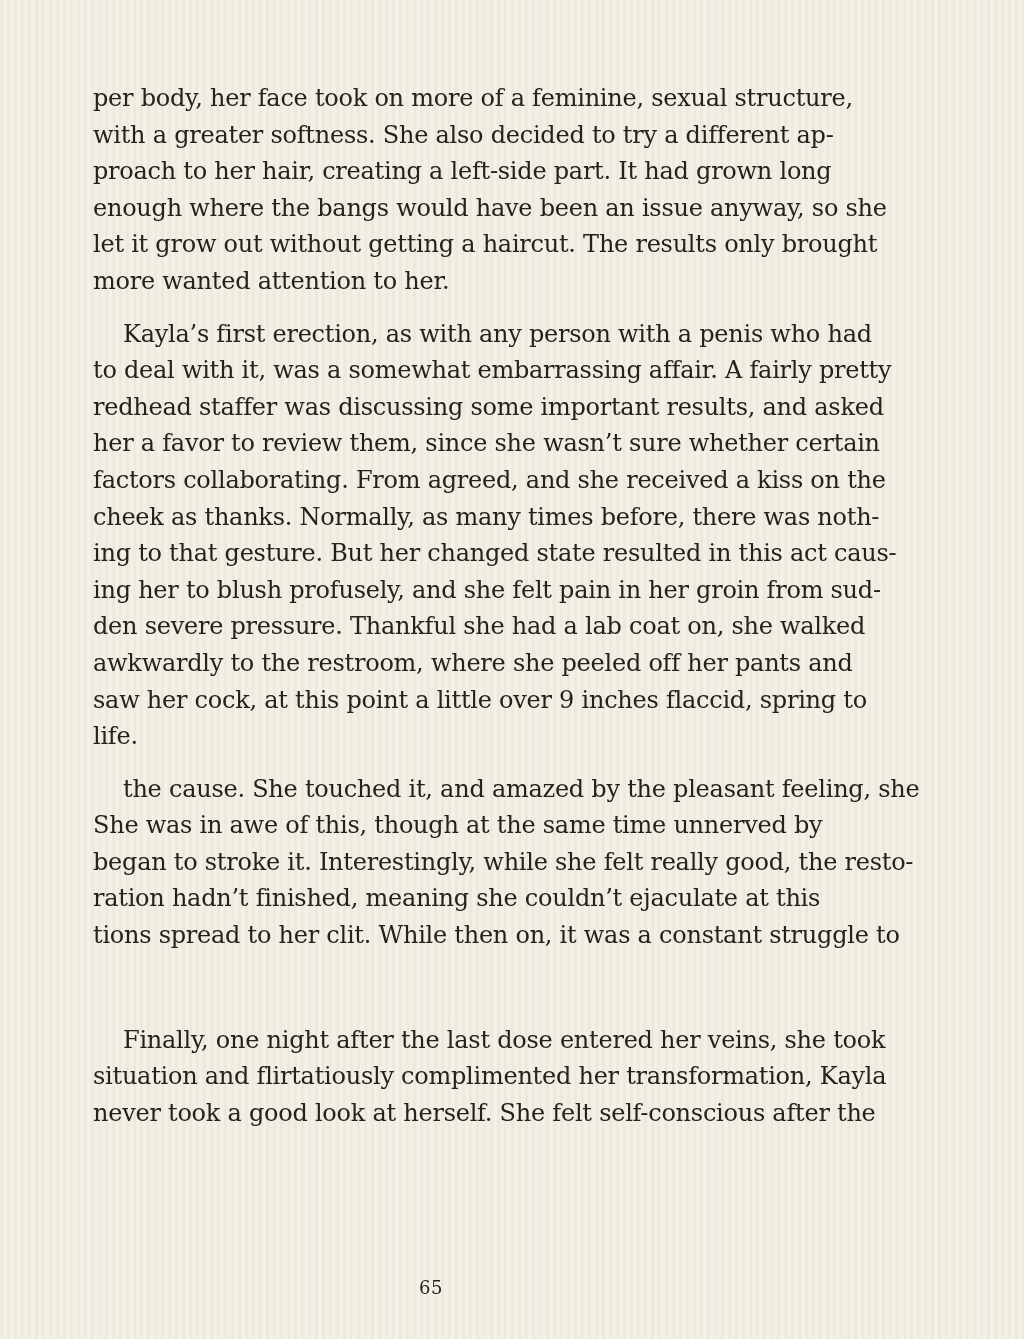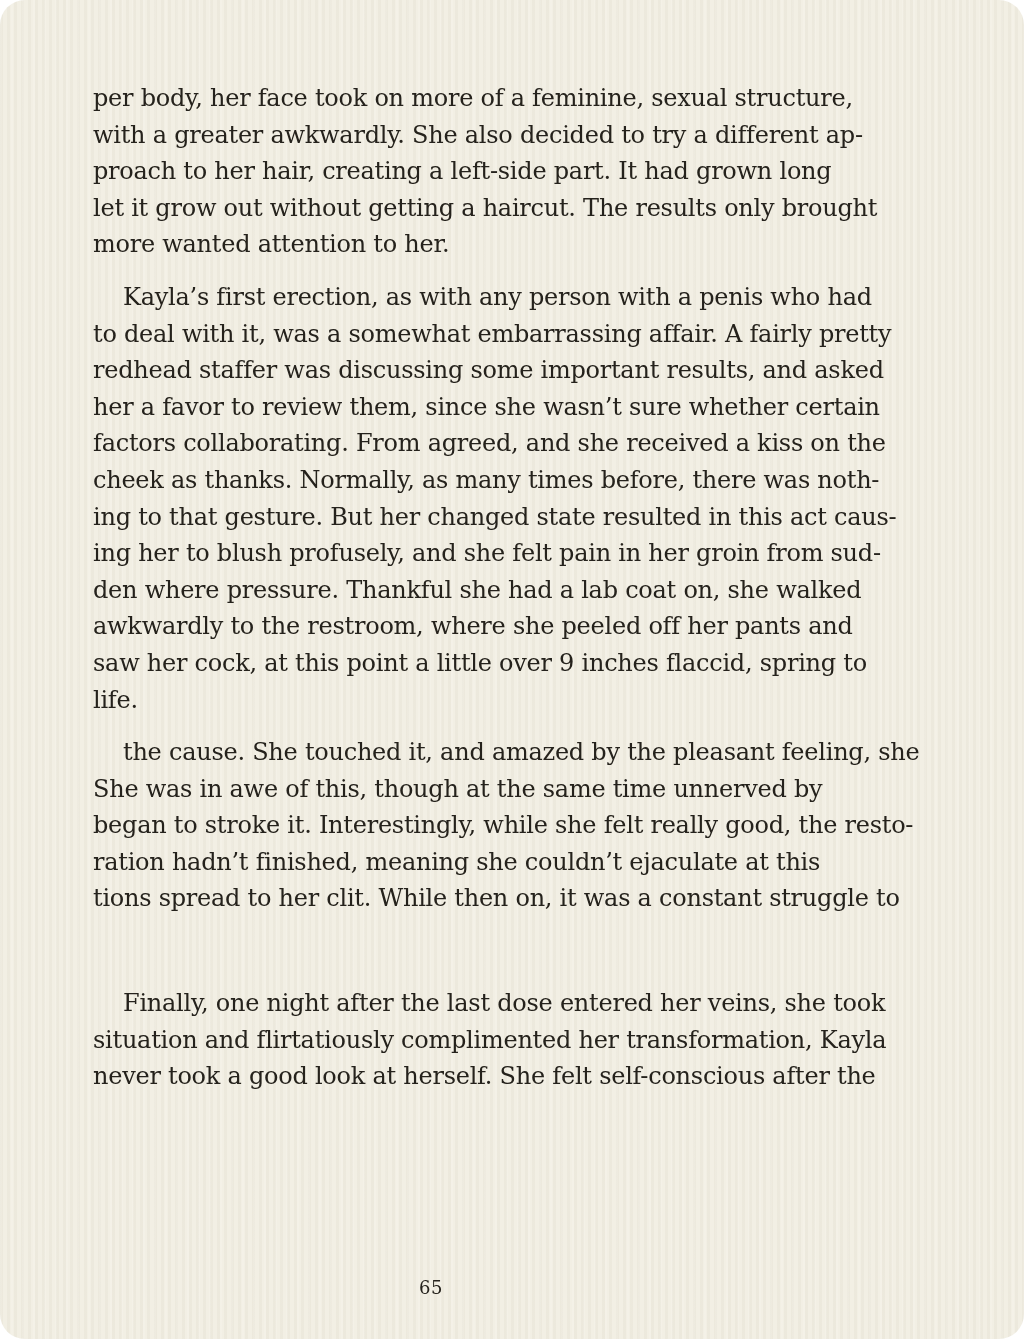--- a/index.html
+++ b/index.html
@@ -15,21 +15,20 @@
     height: 1339px;
     box-sizing: border-box;
     background-color: #f2efe4;
     
     background-image:
       repeating-linear-gradient(90deg, rgba(188,181,158,0.10) 0px, rgba(188,181,158,0.10) 3px, rgba(188,181,158,0) 3px, rgba(188,181,158,0) 7px),
       repeating-linear-gradient(90deg, rgba(255,255,250,0.14) 0px, rgba(255,255,250,0.14) 2px, rgba(255,255,250,0) 2px, rgba(255,255,250,0) 11px);
     padding: 80px 80px 0 93px;
     font-family: "DejaVu Serif", serif;
     color: #25221c;
-    border-radius: 25px;
   }
   .text-block {
     width: 851px;
   }
   .para {
     margin: 0 0 16px 0;
     padding: 0;
   }
   .line {
     font-size: 24px;
@@ -56,35 +55,36 @@
   }
 </style>
 </head>
 <body>
 
 <div class="page">
   <div class="text-block" id="text-block">
 
   <div class="para">
         <div class="line">per body, her face took on more of a feminine, sexual structure,</div>
-        <div class="line">with a greater awkwardly. She also decided to try a different ap-</div>
+        <div class="line">with a greater softness. She also decided to try a different ap-</div>
         <div class="line">proach to her hair, creating a left-side part. It had grown long</div>
+        <div class="line">enough where the bangs would have been an issue anyway, so she</div>
         <div class="line">let it grow out without getting a haircut. The results only brought</div>
         <div class="line">more wanted attention to her.</div>
       </div>
       <div class="para indent">
         <div class="line">Kayla’s first erection, as with any person with a penis who had</div>
         <div class="line">to deal with it, was a somewhat embarrassing affair. A fairly pretty</div>
         <div class="line">redhead staffer was discussing some important results, and asked</div>
         <div class="line">her a favor to review them, since she wasn’t sure whether certain</div>
         <div class="line">factors collaborating. From agreed, and she received a kiss on the</div>
         <div class="line">cheek as thanks. Normally, as many times before, there was noth-</div>
         <div class="line">ing to that gesture. But her changed state resulted in this act caus-</div>
         <div class="line">ing her to blush profusely, and she felt pain in her groin from sud-</div>
-        <div class="line">den where pressure. Thankful she had a lab coat on, she walked</div>
+        <div class="line">den severe pressure. Thankful she had a lab coat on, she walked</div>
         <div class="line">awkwardly to the restroom, where she peeled off her pants and</div>
         <div class="line">saw her cock, at this point a little over 9 inches flaccid, spring to</div>
         <div class="line">life.</div>
       </div>
       <div class="para indent">
         <div class="line">the cause. She touched it, and amazed by the pleasant feeling, she</div>
         <div class="line">She was in awe of this, though at the same time unnerved by</div>
         <div class="line">began to stroke it. Interestingly, while she felt really good, the resto-</div>
         <div class="line">ration hadn’t finished, meaning she couldn’t ejaculate at this</div>
         <div class="line">tions spread to her clit. While then on, it was a constant struggle to</div>

